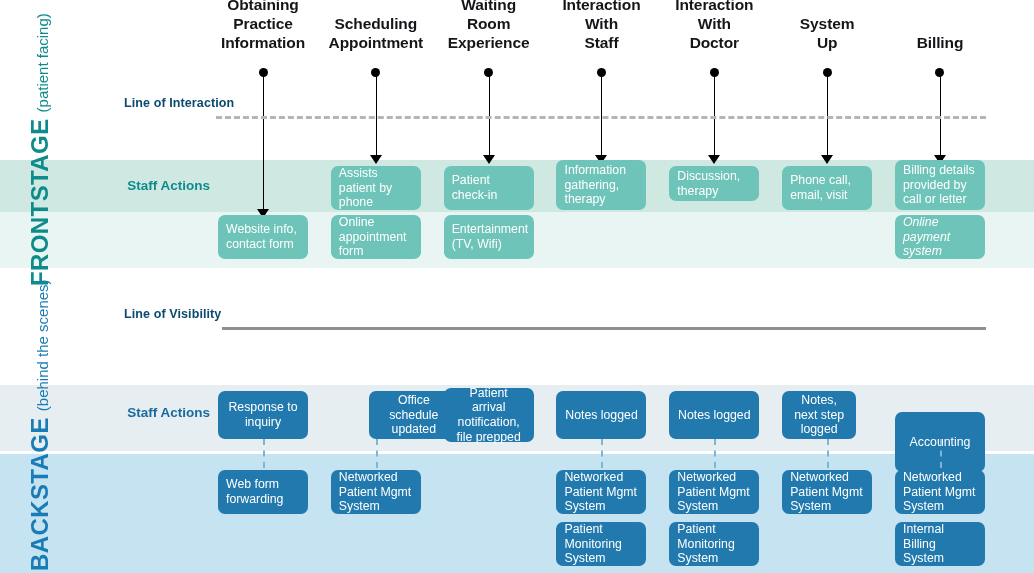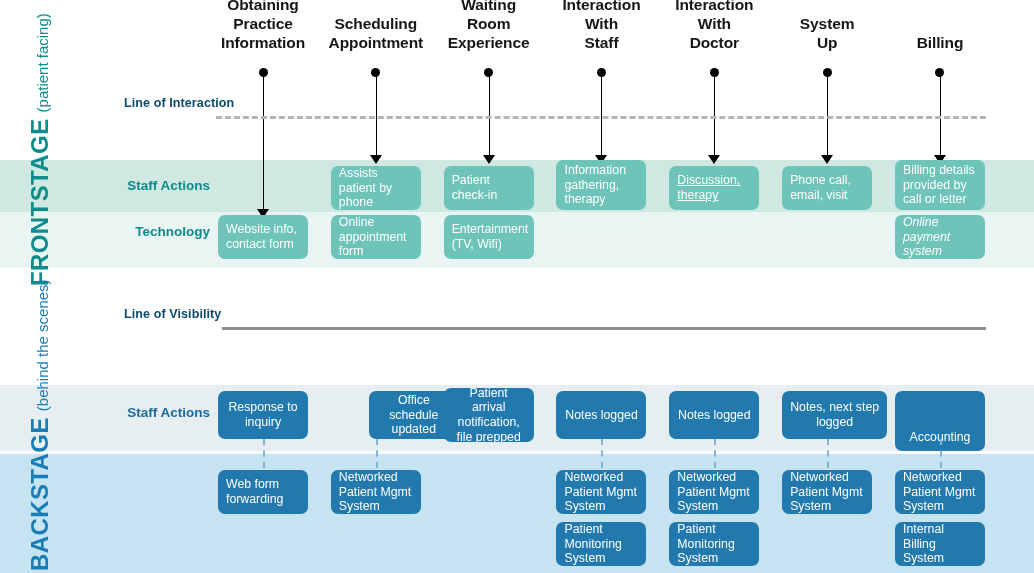--- a/index.html
+++ b/index.html
@@ -201,34 +201,33 @@
   <div class="stage-title stage-front" style="left:26px;top:286px;">
     <span class="big">FRONTSTAGE</span>
     <span class="small">(patient facing)</span>
   </div>
   <div class="stage-title stage-back" style="left:26px;top:571px;">
     <span class="big">BACKSTAGE</span>
     <span class="small">(behind the scenes)</span>
   </div>
 
   <div class="row-label front" style="left:60px;top:178px;width:150px;">Staff Actions</div>
-  <div class="row-label front" style="left:60px;top:224px;width:150px;">Technology</div>
   <div class="row-label back" style="left:60px;top:405px;width:150px;">Staff Actions</div>
 
   <div id="cells-layer">
       <div class="cell teal" style="left: 330.83px; top: 166px; width: 90px; height: 44px;">
         <span>Assists patient by phone</span>
       </div>
       <div class="cell teal" style="left: 443.66px; top: 166px; width: 90px; height: 44px;">
         <span>Patient check-in</span>
       </div>
       <div class="cell teal" style="left: 556.49px; top: 160px; width: 90px; height: 50px;">
         <span>Information gathering, therapy</span>
       </div>
-      <div class="cell teal" style="left: 669.32px; top: 166px; width: 90px; height: 44px; text-decoration: underline;">
+      <div class="cell teal" style="left: 669.32px; top: 166px; width: 90px; height: 35px;">
         <span>Discussion, therapy</span>
       </div>
       <div class="cell teal" style="left: 782.15px; top: 166px; width: 90px; height: 44px;">
         <span>Phone call, email, visit</span>
       </div>
       <div class="cell teal" style="left: 894.98px; top: 160px; width: 90px; height: 50px;">
         <span>Billing details provided by call or letter</span>
       </div>
       <div class="cell teal" style="left: 218px; top: 215px; width: 90px; height: 44px;">
         <span>Website info, contact form</span>
@@ -254,25 +253,25 @@
         <span>Patient arrival notification, file prepped</span>
       </div>
       <div class="cell blue center" style="left: 556.49px; top: 391px; width: 90px; height: 48px;">
         <span>Notes logged</span>
       </div>
       <div class="dot-connector" style="left: 601.49px; top: 439px; height: 29px;"></div>
       <div class="cell blue center" style="left: 669.32px; top: 391px; width: 90px; height: 48px;">
         <span>Notes logged</span>
       </div>
       <div class="dot-connector" style="left: 714.32px; top: 439px; height: 29px;"></div>
-      <div class="cell blue center" style="left: 782.15px; top: 391px; width: 105px; height: 48px;">
+      <div class="cell blue center" style="left: 782.15px; top: 391px; width: 74px; height: 48px;">
         <span>Notes, next step logged</span>
       </div>
       <div class="dot-connector" style="left: 827.15px; top: 439px; height: 29px;"></div>
-      <div class="cell blue center" style="left: 894.98px; top: 391px; width: 90px; height: 60px; align-items: flex-end;">
+      <div class="cell blue center" style="left: 894.98px; top: 412px; width: 90px; height: 60px;">
         <span>Accounting</span>
       </div>
       <div class="dot-connector" style="left: 939.98px; top: 439px; height: 29px;"></div>
       <div class="cell blue" style="left: 218px; top: 470px; width: 90px; height: 44px;">
         <span>Web form forwarding</span>
       </div>
       <div class="cell blue" style="left: 330.83px; top: 470px; width: 90px; height: 44px;">
         <span>Networked Patient Mgmt System</span>
       </div>
       <div class="cell blue" style="left: 556.49px; top: 470px; width: 90px; height: 44px;">

